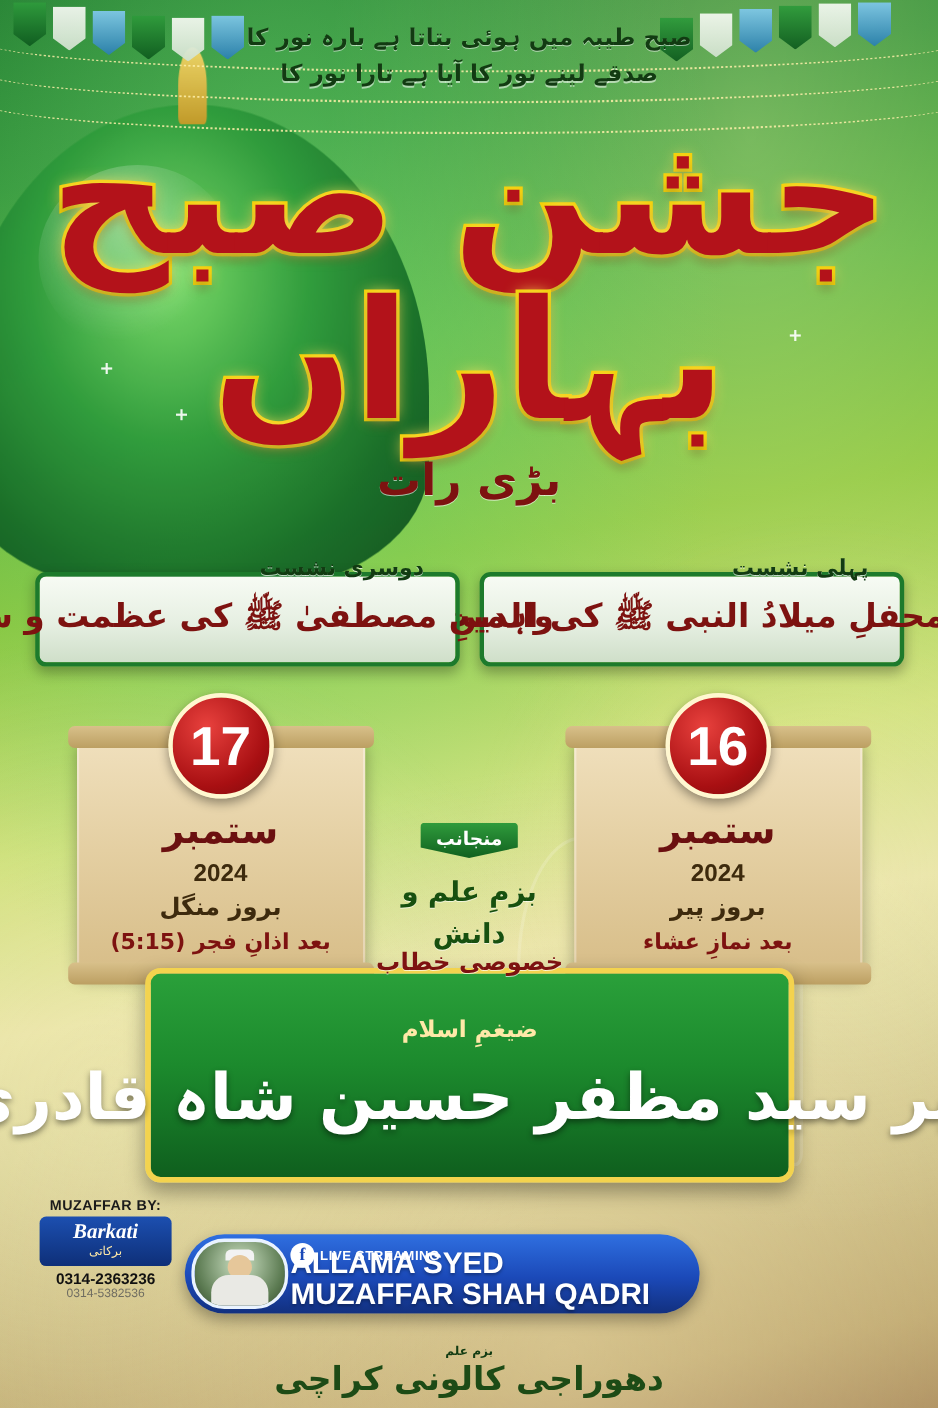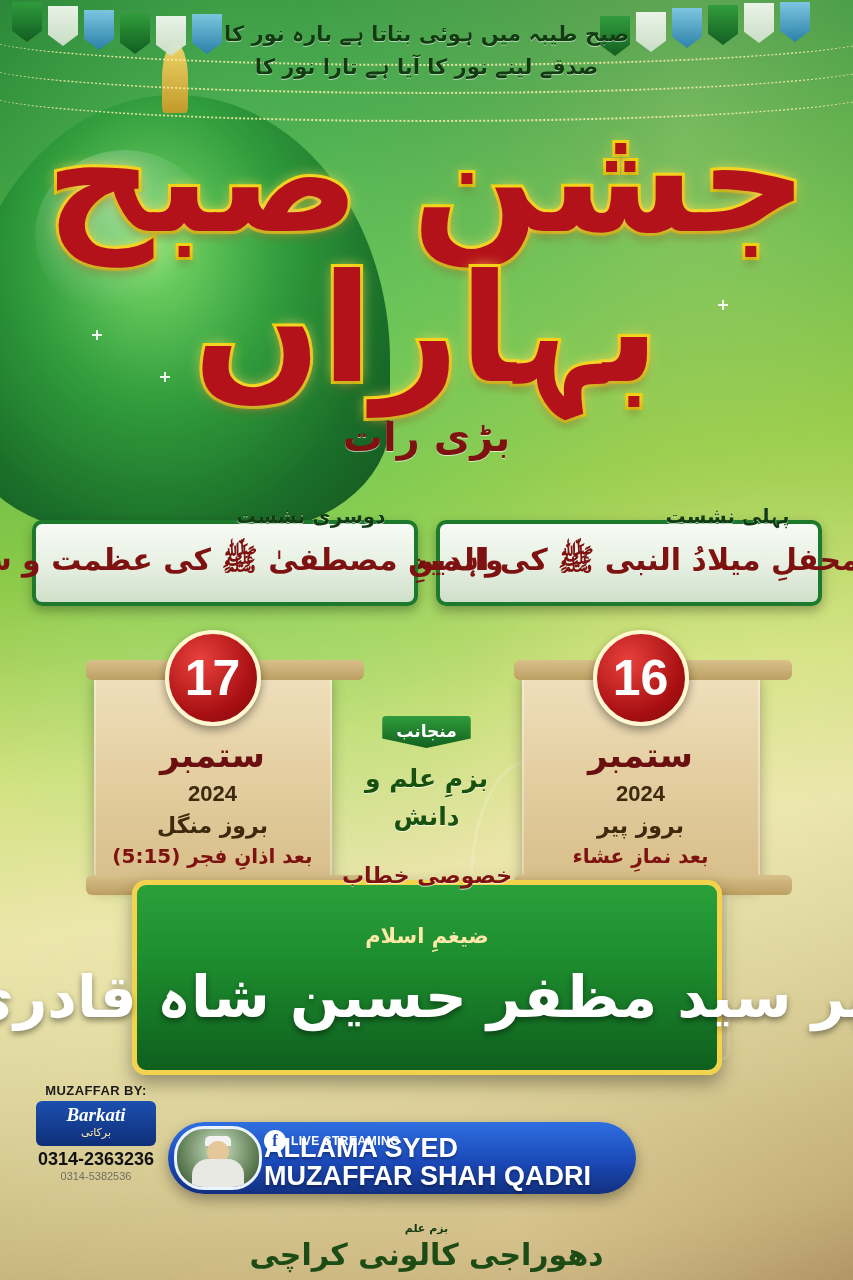--- a/index.html
+++ b/index.html
@@ -143,21 +143,21 @@
   }
 
   
   .dates {
     position: absolute; top: 640px; left: 0; width: 853px;
     display: flex; flex-direction: row-reverse;
     justify-content: center; align-items: flex-start; gap: 20px;
   }
   .scroll {
     position: relative;
-    width: 238px; height: 215px;
+    width: 262px; height: 215px;
     margin-top: 30px;
     background: linear-gradient(180deg, #f0e0bd 0%, #e4cfa2 48%, #d7bd88 100%);
     border-radius: 8px;
     box-shadow: 0 6px 14px rgba(0,0,0,0.30), inset 0 0 0 2px rgba(255,255,255,0.35);
   }
   .scroll:before, .scroll:after {
     content: ""; position: absolute; left: -8px; width: 278px; height: 20px;
     background: linear-gradient(180deg, #d8c08a, #bc9f62);
     border-radius: 6px;
   }
@@ -178,21 +178,21 @@
     position: absolute; left: 0; right: 0; top: 58px; bottom: 10px;
     display: flex; flex-direction: column; align-items: center; justify-content: center;
     gap: 6px; text-align: center;
     color: #6b1010;
   }
   .d-month { font-size: 34px; font-weight: bold; }
   .d-day   { font-size: 22px; font-weight: bold; color: #3d2a0d; }
   .d-time  { font-size: 20px; font-weight: bold; color: #7d1210; }
 
   .mid-flag {
-    position: relative; width: 150px; margin-top: 76px;
+    position: relative; width: 150px; margin-top: 108px;
     text-align: center;
   }
   .mid-flag .tag {
     display: inline-block;
     background: linear-gradient(180deg, #2f9b3c, #11611f);
     color: #fff; font-size: 17px; font-weight: bold;
     padding: 5px 14px 7px; border-radius: 4px;
     clip-path: polygon(0 0, 100% 0, 100% 70%, 50% 100%, 0 70%);
   }
   .mid-flag .mid-text {
@@ -230,21 +230,21 @@
     width: 120px; text-align: center;
   }
   .designer .dh { font-size: 13px; font-weight: bold; color: #1b1b1b; letter-spacing: 0.4px; }
   .designer .dbox {
     margin-top: 3px;
     background: linear-gradient(180deg, #1c4fb0, #0e2f78);
     border-radius: 6px; padding: 3px 4px 7px;
   }
   .designer .dname { color: #fff; font-size: 19px; font-style: italic; font-weight: bold; font-family: "Liberation Serif", serif; }
   .designer .dur { color: #ffe9a8; font-size: 11px; }
-  .designer .dphone { margin-top: 3px; font-size: 18px; font-weight: bold; color: #111; }
+  .designer .dphone { margin-top: 3px; font-size: 14px; font-weight: bold; color: #111; }
   .designer .dphone2 { font-size: 11px; color: #555; opacity: .8; }
 
   
   .livebar {
     position: absolute; left: 168px; bottom: 86px;
     width: 468px; height: 72px;
     background: linear-gradient(180deg, #2f6fe0 0%, #1b49b8 55%, #12307f 100%);
     border-radius: 36px;
     box-shadow: 0 6px 14px rgba(0,0,0,0.33);
     display: flex; align-items: center; padding-left: 96px;

